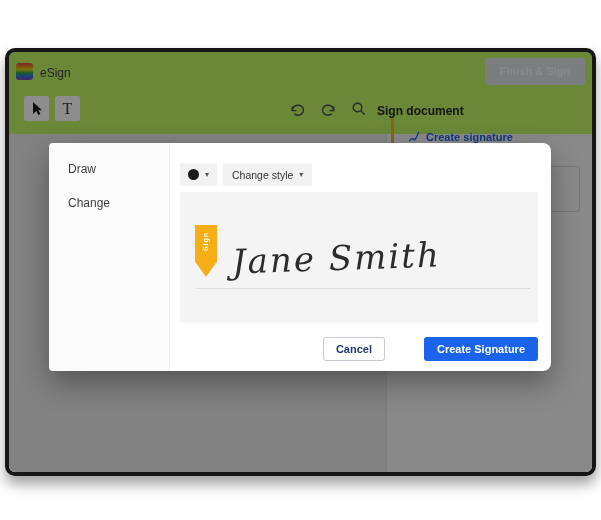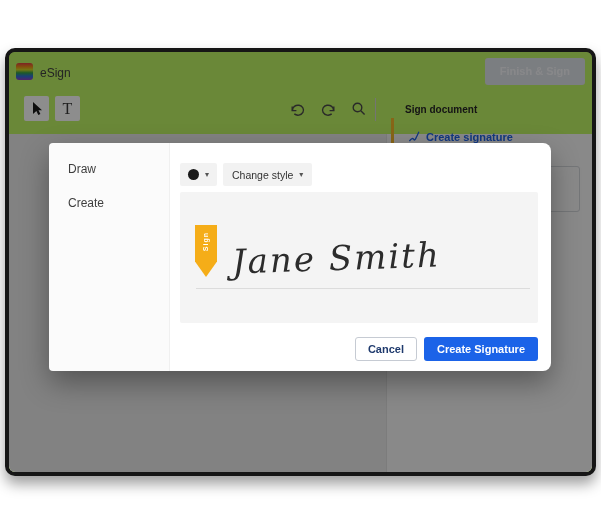--- a/index.html
+++ b/index.html
@@ -27,21 +27,21 @@
   .tool-btn { position:absolute; top:44px; width:25px; height:25px; background:#fcfcfc;
       border:none; border-radius:2px; display:flex; align-items:center; justify-content:center; }
   .tool-btn.select { left:15px; }
   .tool-btn.text   { left:46px; font-family:"Liberation Serif", serif; font-size:16px; color:#3a3a3a; }
 
   .tb-icon { position:absolute; top:47px; width:20px; height:20px; background:none; border:none;
              display:flex; align-items:center; justify-content:center; }
   .tb-undo { left:278px; } .tb-redo { left:309px; } .tb-search { left:340px; }
   .tb-sep { position:absolute; left:366px; top:46px; width:1px; height:23px; background:#cfcfcf; }
 
-  .panel-title { position:absolute; left:396px; top:52px; font-size:10px; font-weight:bold; color:#262626; }
+  .panel-title { position:absolute; left:368px; top:52px; font-size:12px; font-weight:bold; color:#262626; }
   .panel-bar   { position:absolute; left:382px; top:66px; width:3px; height:45px; background:#f0b429; }
   .create-sig-link { position:absolute; left:399px; top:78px; display:flex; align-items:center; gap:5px;
       font-size:11px; font-weight:bold; color:#2063e5; background:none; border:none; }
   .ghost-box { position:absolute; left:529px; top:114px; width:42px; height:46px;
       border:1px solid #cfd2d6; border-radius:3px; }
 
   .dim-overlay { position:absolute; inset:0; background:rgba(0,0,0,0.44); z-index:5; }
 
   
   .modal { position:absolute; left:40px; top:91px; width:502px; height:228px; background:#ffffff;
@@ -68,21 +68,21 @@
   .sign-tag-label { position:absolute; left:7px; top:7px; writing-mode:vertical-rl;
                     transform:rotate(180deg); color:#ffffff; font-size:7px; font-weight:bold;
                     letter-spacing:1px; }
   .sig-line { position:absolute; left:16px; top:96px; width:334px; height:1px; background:#dcdcdc; }
   .signature-text { position:absolute; left:52px; top:46px;
       font-family:"DejaVu Serif", serif; font-style:italic; font-size:34px; color:#2c2c2c;
       letter-spacing:2px; transform:rotate(-2deg); white-space:nowrap; }
 
   .modal-actions { position:absolute; right:13px; bottom:10px; display:flex; gap:7px; }
   .btn { height:24px; font-size:11px; font-weight:bold; border-radius:3px; padding:0 12px;
-         display:flex; align-items:center; }
+         display:flex; align-items:center;margin-left:32px; }
   .btn.cancel { background:#ffffff; border:1px solid #c6cbd3; color:#1f3a6d; }
   .btn.primary { background:#1b63e8; border:none; color:#ffffff; padding:0 13px; }
 
   svg { display:block; }
 </style>
 </head>
 <body>
 
 <div class="stage">
   <div class="window">
@@ -145,21 +145,21 @@
       <div class="ghost-box"></div>
 
       <div class="dim-overlay"></div>
 
       <div class="modal">
         <div class="modal-sidebar">
           <div class="side-item">
             <span>Draw</span>
           </div>
           <div class="side-item">
-            <span>Create</span>
+            <span>Change</span>
           </div>
         </div>
 
         <div class="modal-content">
           <div class="dropdown-row">
             <button class="dd color">
               <span class="color-dot"></span>
               <span class="caret">▾</span>
             </button>
             <button class="dd style">

